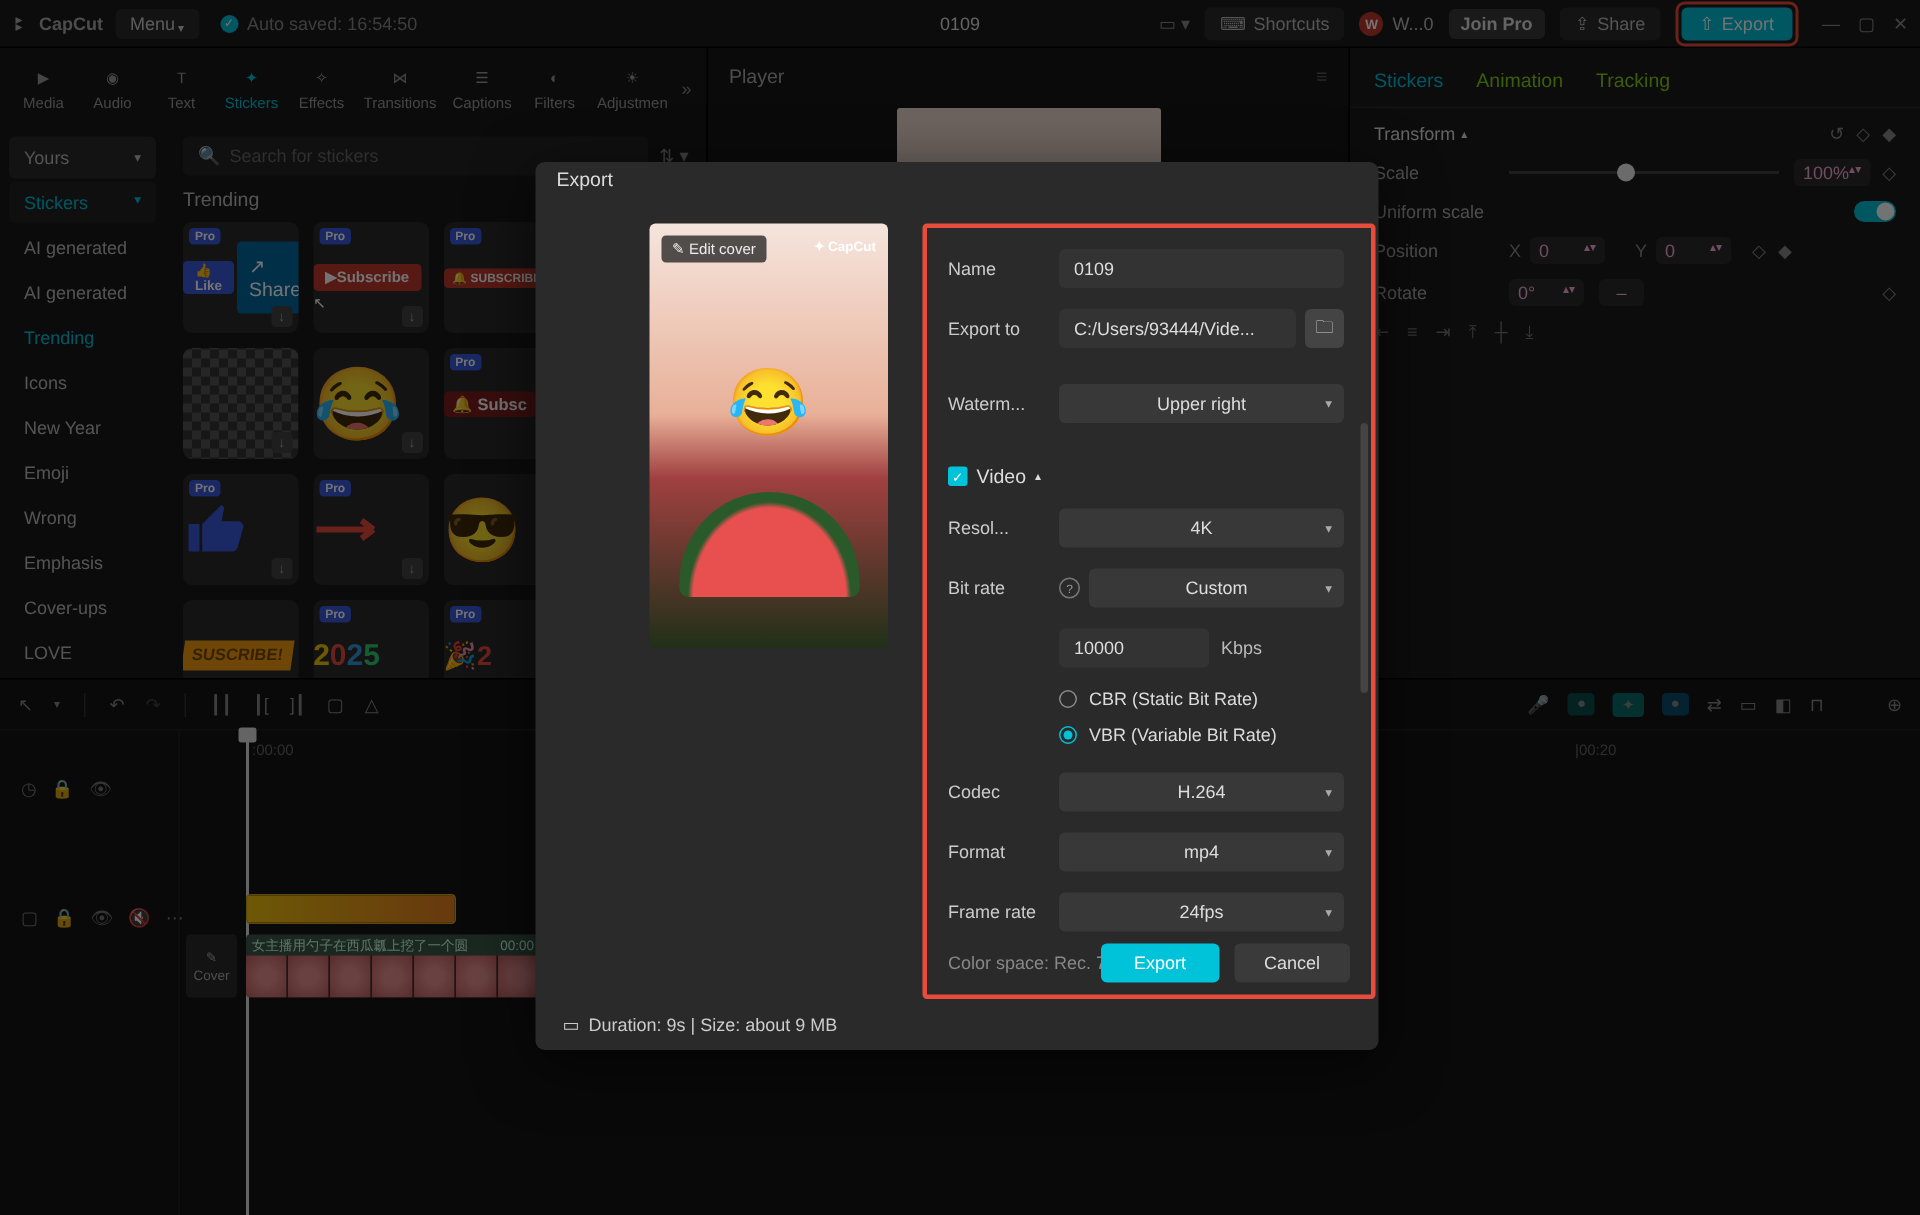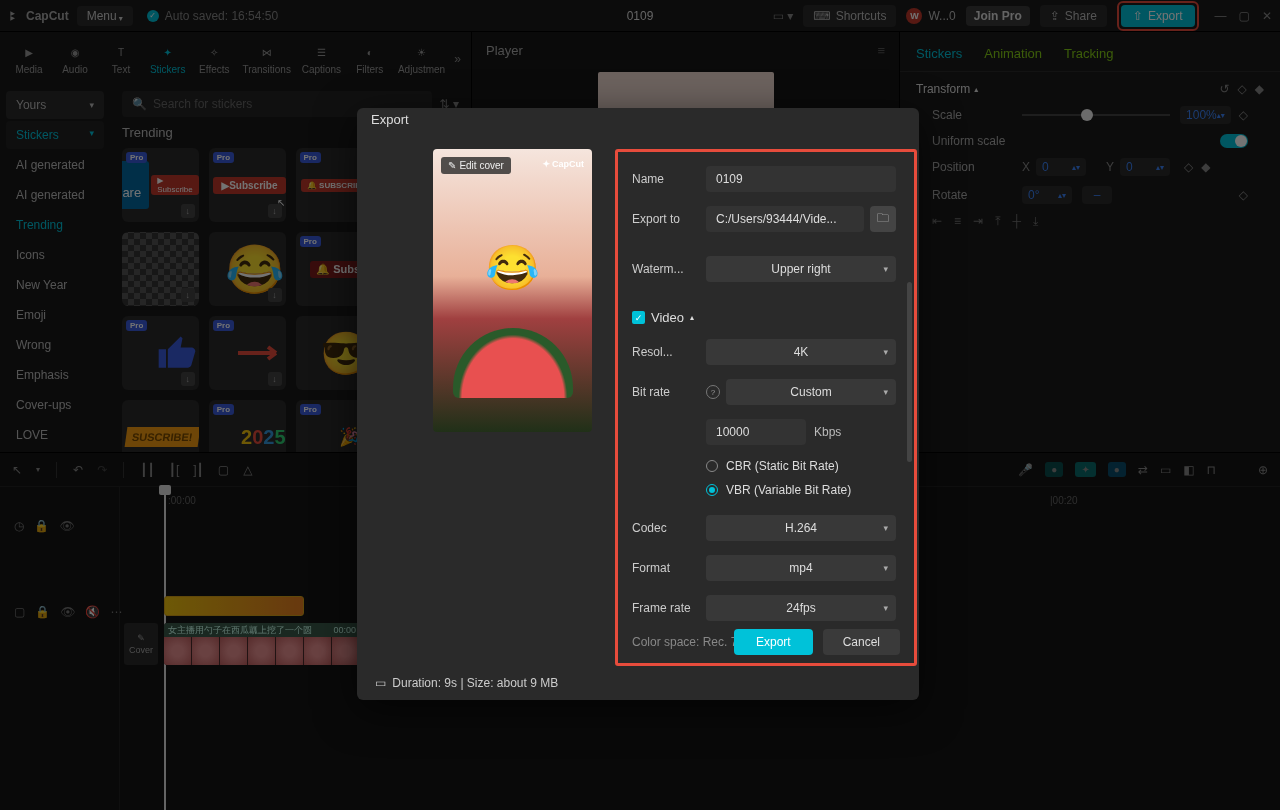--- a/index.html
+++ b/index.html
@@ -33,40 +33,40 @@
 .sticker-body{display:flex;flex:1;overflow:hidden}
 .cat-side{width:110px;padding:6px}
 .cat-item{padding:7px 10px;color:#bbb;border-radius:4px;margin-bottom:2px;font-size:12px}
 .cat-item.yours{background:#2a2a2a;display:flex;align-items:center;justify-content:space-between}
 .cat-item.active{color:#00c2d9;background:#222}
 .grid-area{flex:1;padding:6px 12px}
 .search-row{display:flex;align-items:center;margin-bottom:8px;gap:8px}
 .searchbox{flex:1;background:#252525;border-radius:4px;padding:6px 10px;display:flex;align-items:center;gap:6px;color:#666}
 .trending-label{color:#bbb;margin-bottom:8px;font-size:13px}
 .stk-grid{display:grid;grid-template-columns:repeat(4,1fr);gap:10px}
-.stk{height:74px;background:#2a2a2a;border-radius:6px;position:relative;display:flex;align-items:center;justify-content:flex-end;overflow:hidden}
+.stk{height:74px;background:#2a2a2a;border-radius:6px;position:relative;display:flex;align-items:center;justify-content:flex-start;overflow:hidden}
 .stk .pro{position:absolute;top:4px;left:4px;background:#3b5bdb;color:#fff;font-size:8px;font-weight:700;padding:1px 4px;border-radius:3px}
 .stk .dl{position:absolute;bottom:4px;right:4px;width:14px;height:14px;background:#444;border-radius:3px;display:flex;align-items:center;justify-content:center;color:#aaa;font-size:9px}
 
 .center-col{flex:1;background:#171717;border-left:1px solid #000;border-right:1px solid #000;display:flex;flex-direction:column}
 .player-head{height:36px;display:flex;align-items:center;padding:0 14px;color:#aaa;font-size:13px}
 .player-head .ham{margin-left:auto;color:#555}
 .player-frame{flex:1;display:flex;justify-content:center;padding-top:4px}
 .player-img{width:176px;height:72px;background:#f0d9d0;border-radius:2px}
 
 .right-col{width:380px;background:#1c1c1c;padding:0}
 .insp-tabs{display:flex;gap:22px;padding:14px 16px 10px}
 .insp-tab{color:#84cc16;font-size:13px}
 .insp-tab.active{color:#00c2d9;font-weight:500}
 .insp-sec{padding:10px 16px;border-top:1px solid #2a2a2a}
-.insp-row{display:flex;align-items:center;font-size:12px;color:#bbb;margin:10px 16px}
+.insp-row{display:flex;align-items:center;font-size:12px;color:#bbb;margin:10px 0}
 .insp-row label{width:90px;color:#aaa}
 .slider{flex:1;height:2px;background:#444;position:relative}
 .slider .knob{position:absolute;top:-5px;width:12px;height:12px;border-radius:50%;background:#eee}
-.spin{display:flex;align-items:center;background:#2a2a2a;border-radius:4px;padding:2px 6px;color:#3b82f6;min-width:50px;justify-content:space-between}
+.spin{display:flex;background:#2a2a2a;border-radius:4px;padding:2px 6px;color:#f9a8d4;min-width:50px;justify-content:space-between}
 .toggle{width:28px;height:14px;background:#00c2d9;border-radius:7px;position:relative;margin-left:auto}
 .toggle .k{position:absolute;right:1px;top:1px;width:12px;height:12px;background:#fff;border-radius:50%}
 .icon-btns{display:flex;gap:8px;color:#888;margin-left:auto}
 
 
 .timeline{background:#151515;border-top:1px solid #000;height:358px}
 .tl-toolbar{height:34px;display:flex;align-items:center;padding:0 12px;gap:14px;color:#888;border-bottom:1px solid #222}
 .tl-toolbar .sep{width:1px;height:16px;background:#333;margin:0 2px}
 .tl-right{margin-left:auto;display:flex;align-items:center;gap:12px}
 .tl-chip{padding:2px 6px;border-radius:3px;font-size:10px}

